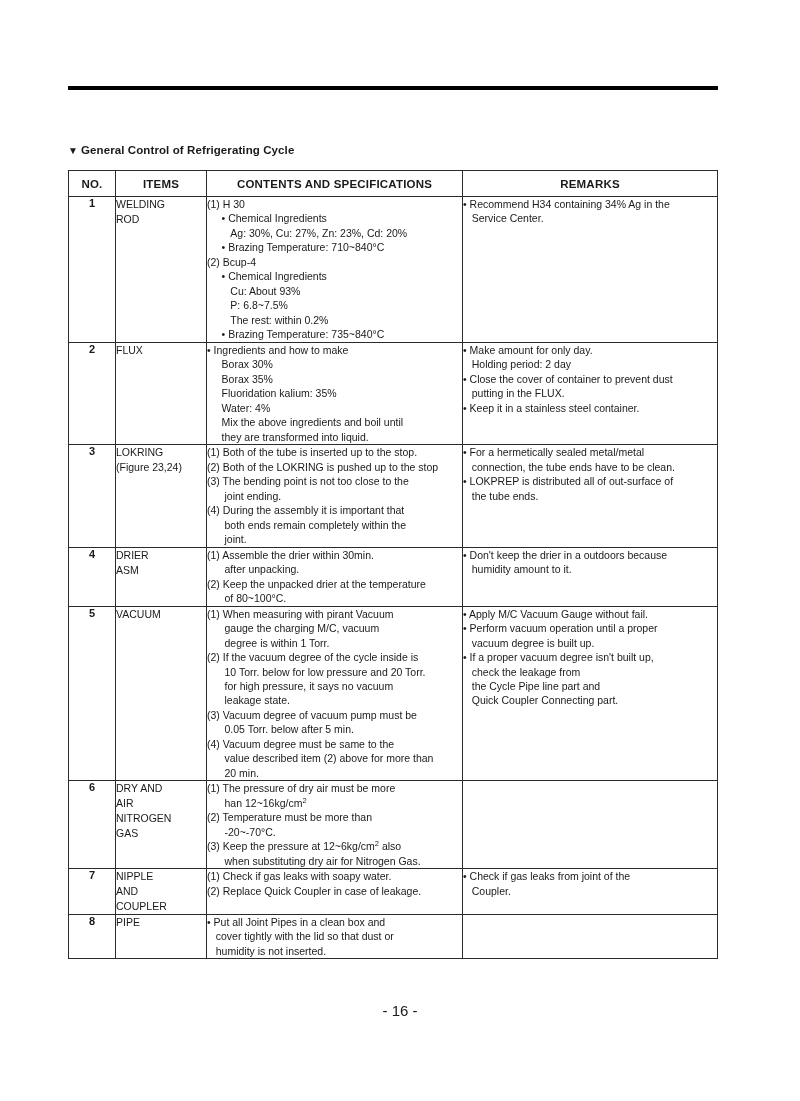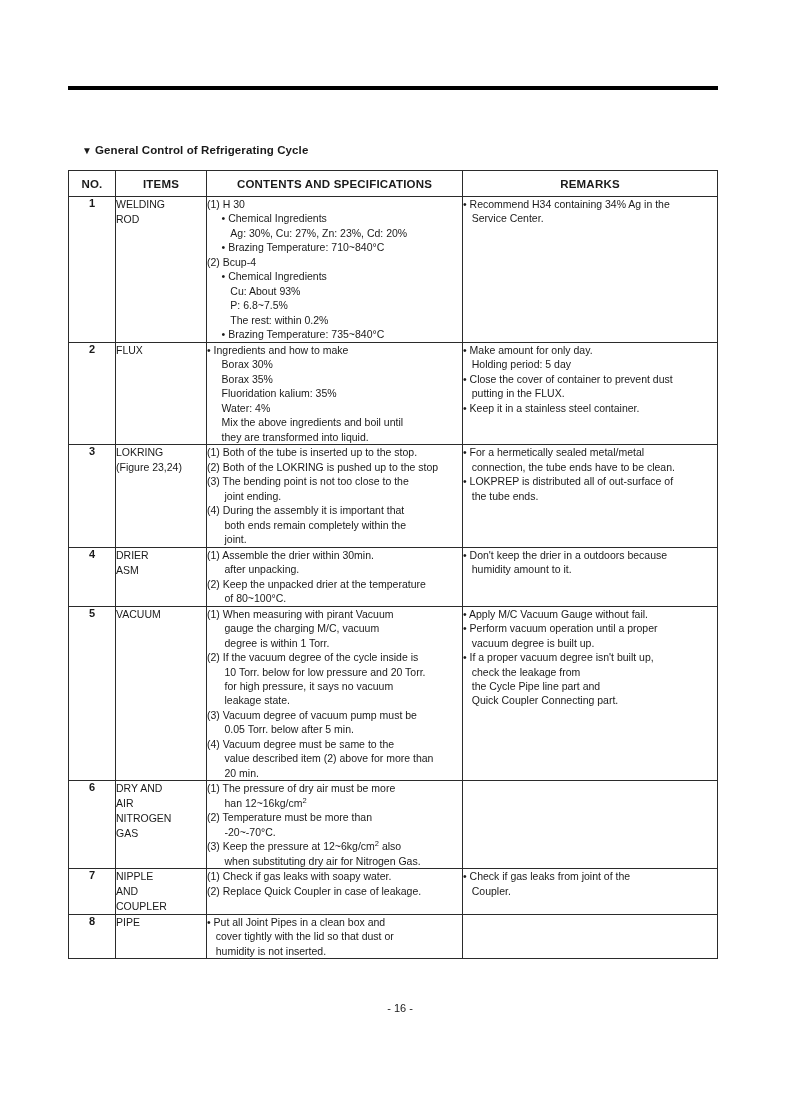--- a/index.html
+++ b/index.html
@@ -22,21 +22,21 @@
   .top-rule {
     position: absolute;
     left: 68px;
     top: 86px;
     width: 650px;
     height: 4px;
     background: #000000;
   }
   .section-heading {
     position: absolute;
-    left: 82px;
+    left: 68px;
     top: 144px;
     font-size: 11.5px;
     font-weight: bold;
     letter-spacing: 0.1px;
     white-space: nowrap;
   }
   .section-heading .tri {
     font-size: 10px;
     margin-right: 3px;
   }
@@ -98,21 +98,21 @@
   }
 
   sup { font-size: 7.5px; vertical-align: super; line-height: 0; }
 
   .page-number {
     position: absolute;
     left: 0;
     right: 0;
     top: 1002px;
     text-align: center;
-    font-size: 11px;
+    font-size: 15px;
   }
 </style>
 </head>
 <body>
 
 <div class="page">
 
   <div class="top-rule"></div>
 
   <div class="section-heading">
@@ -178,21 +178,21 @@
               <span class="ln">     Borax 35%</span>
               <span class="ln">     Fluoridation kalium: 35%</span>
               <span class="ln">     Water: 4%</span>
               <span class="ln">     Mix the above ingredients and boil until</span>
               <span class="ln">     they are transformed into liquid.</span>
             </span>
           </td>
           <td class="remarks-cell">
             <span class="lines">
               <span class="ln">• Make amount for only day.</span>
-              <span class="ln">   Holding period: 5 day</span>
+              <span class="ln">   Holding period: 2 day</span>
               <span class="ln">• Close the cover of container to prevent dust</span>
               <span class="ln">   putting in the FLUX.</span>
               <span class="ln">• Keep it in a stainless steel container.</span>
             </span>
           </td>
         </tr>
         <tr>
           <td class="no-cell">3</td>
           <td class="items-cell">
             <span class="lines">

